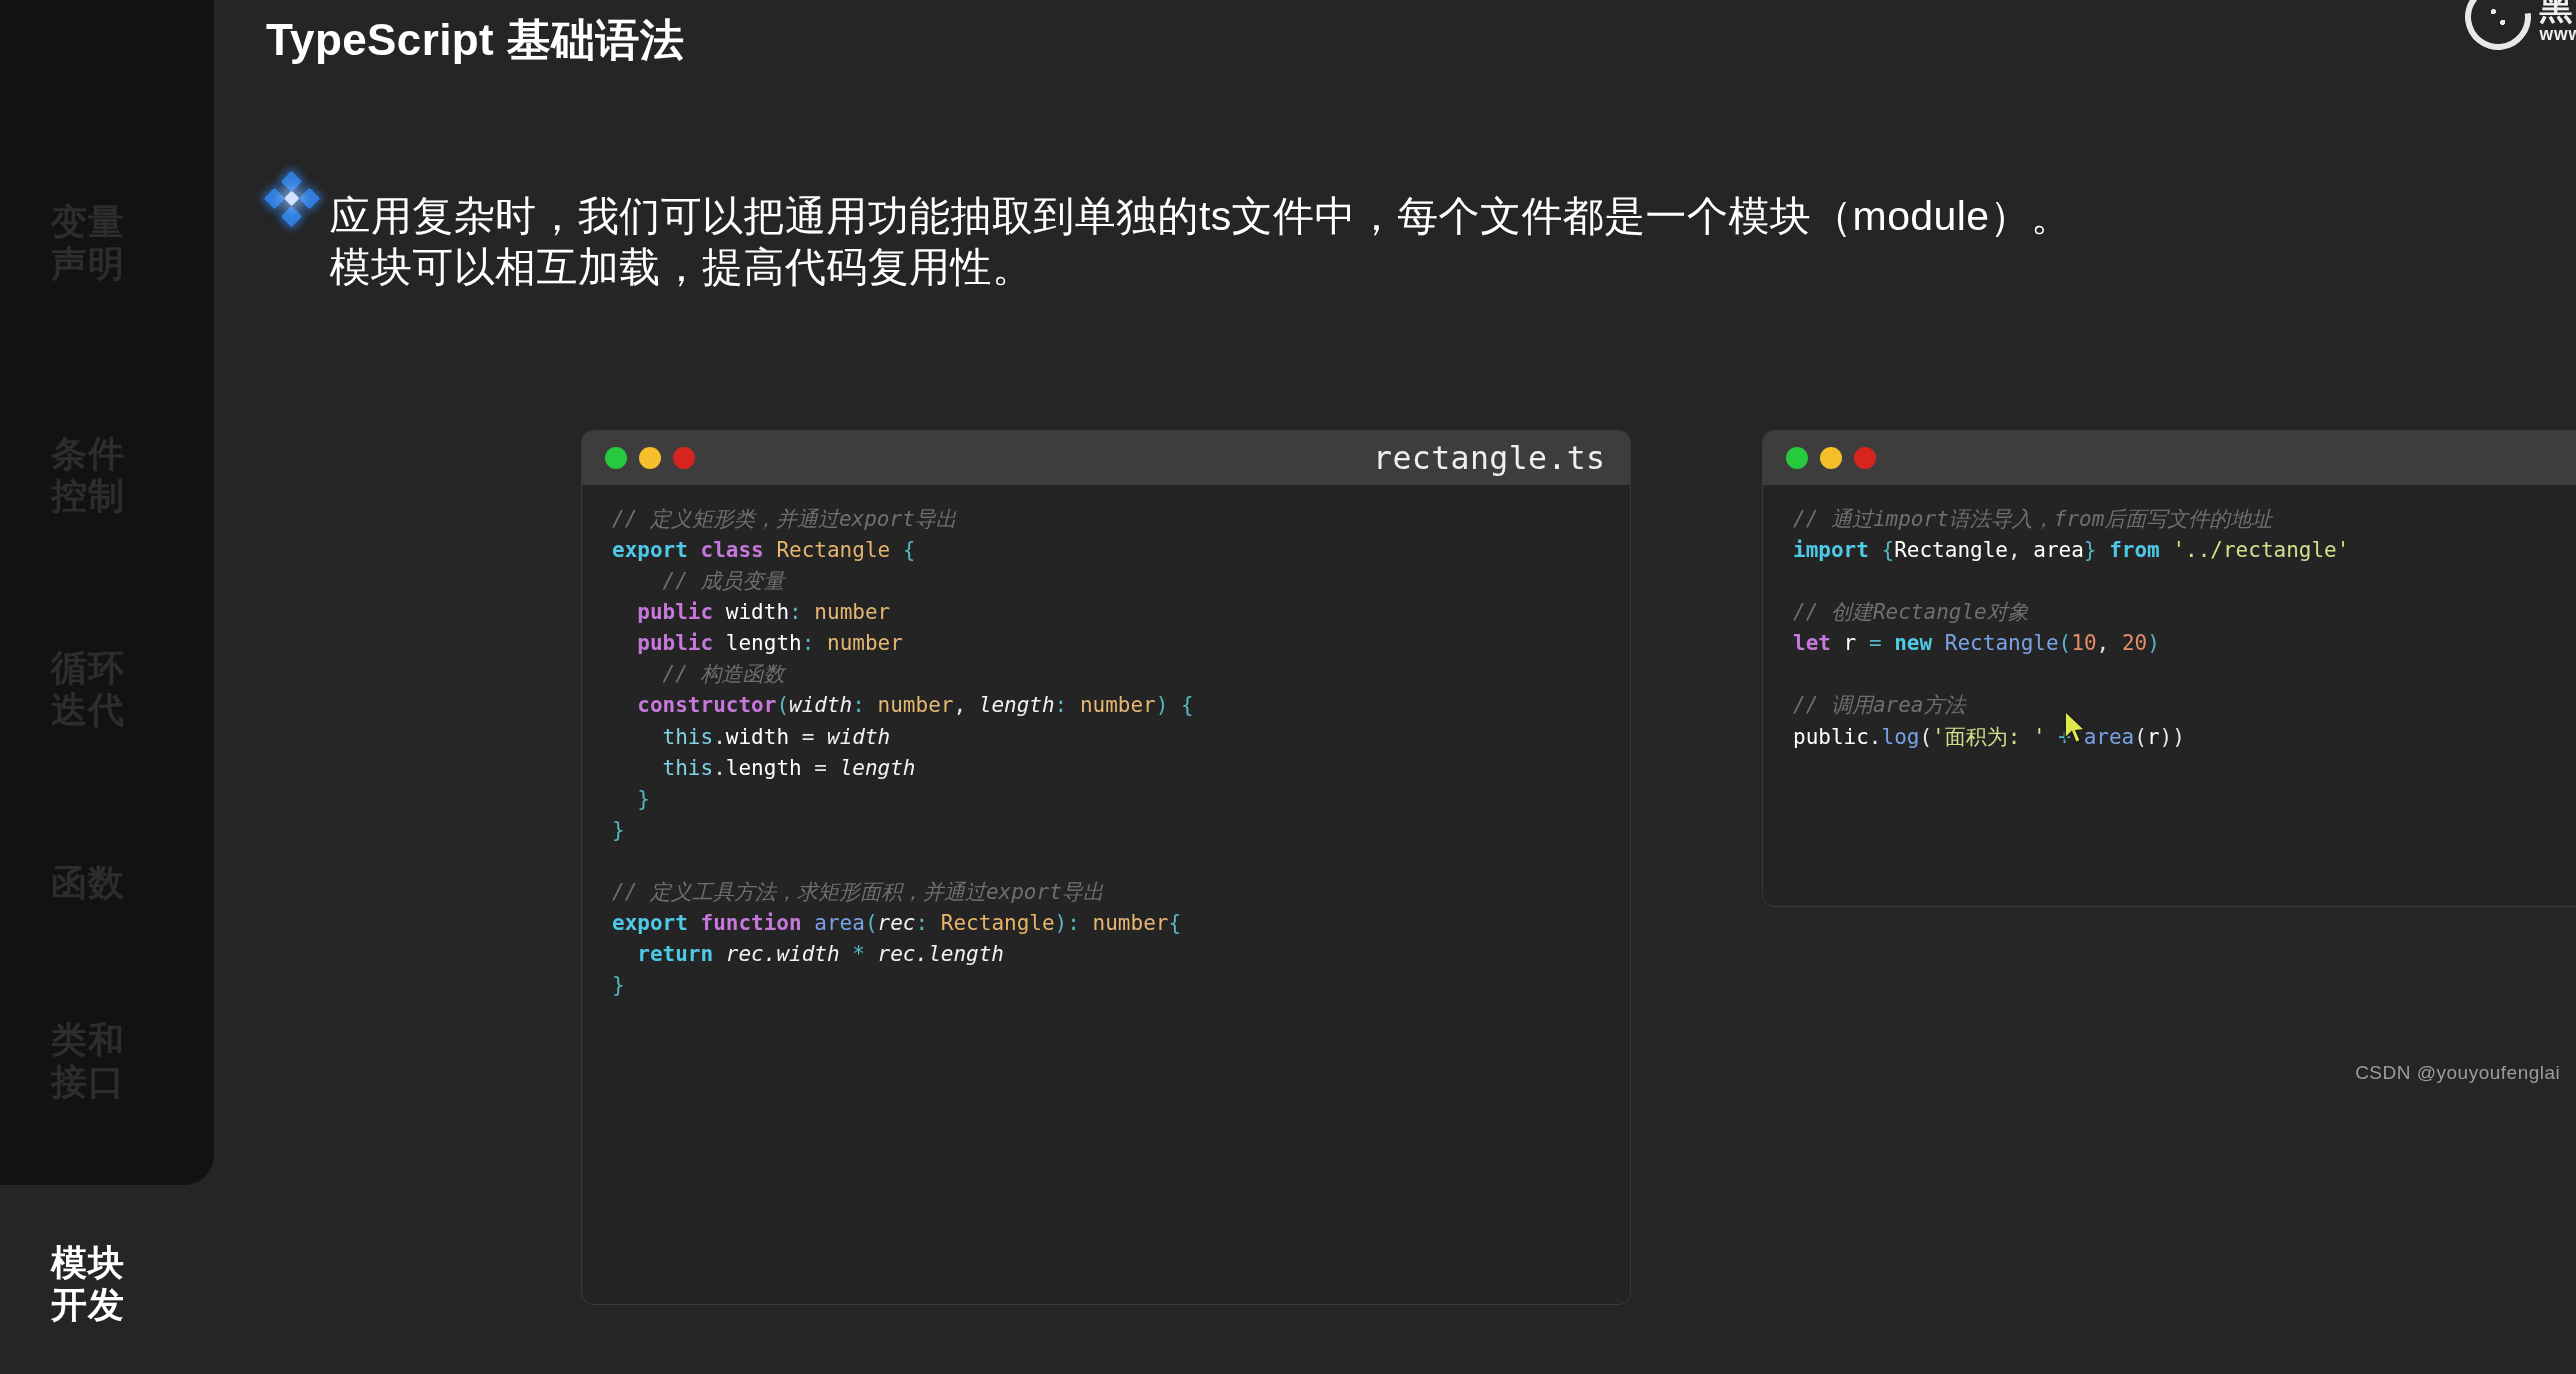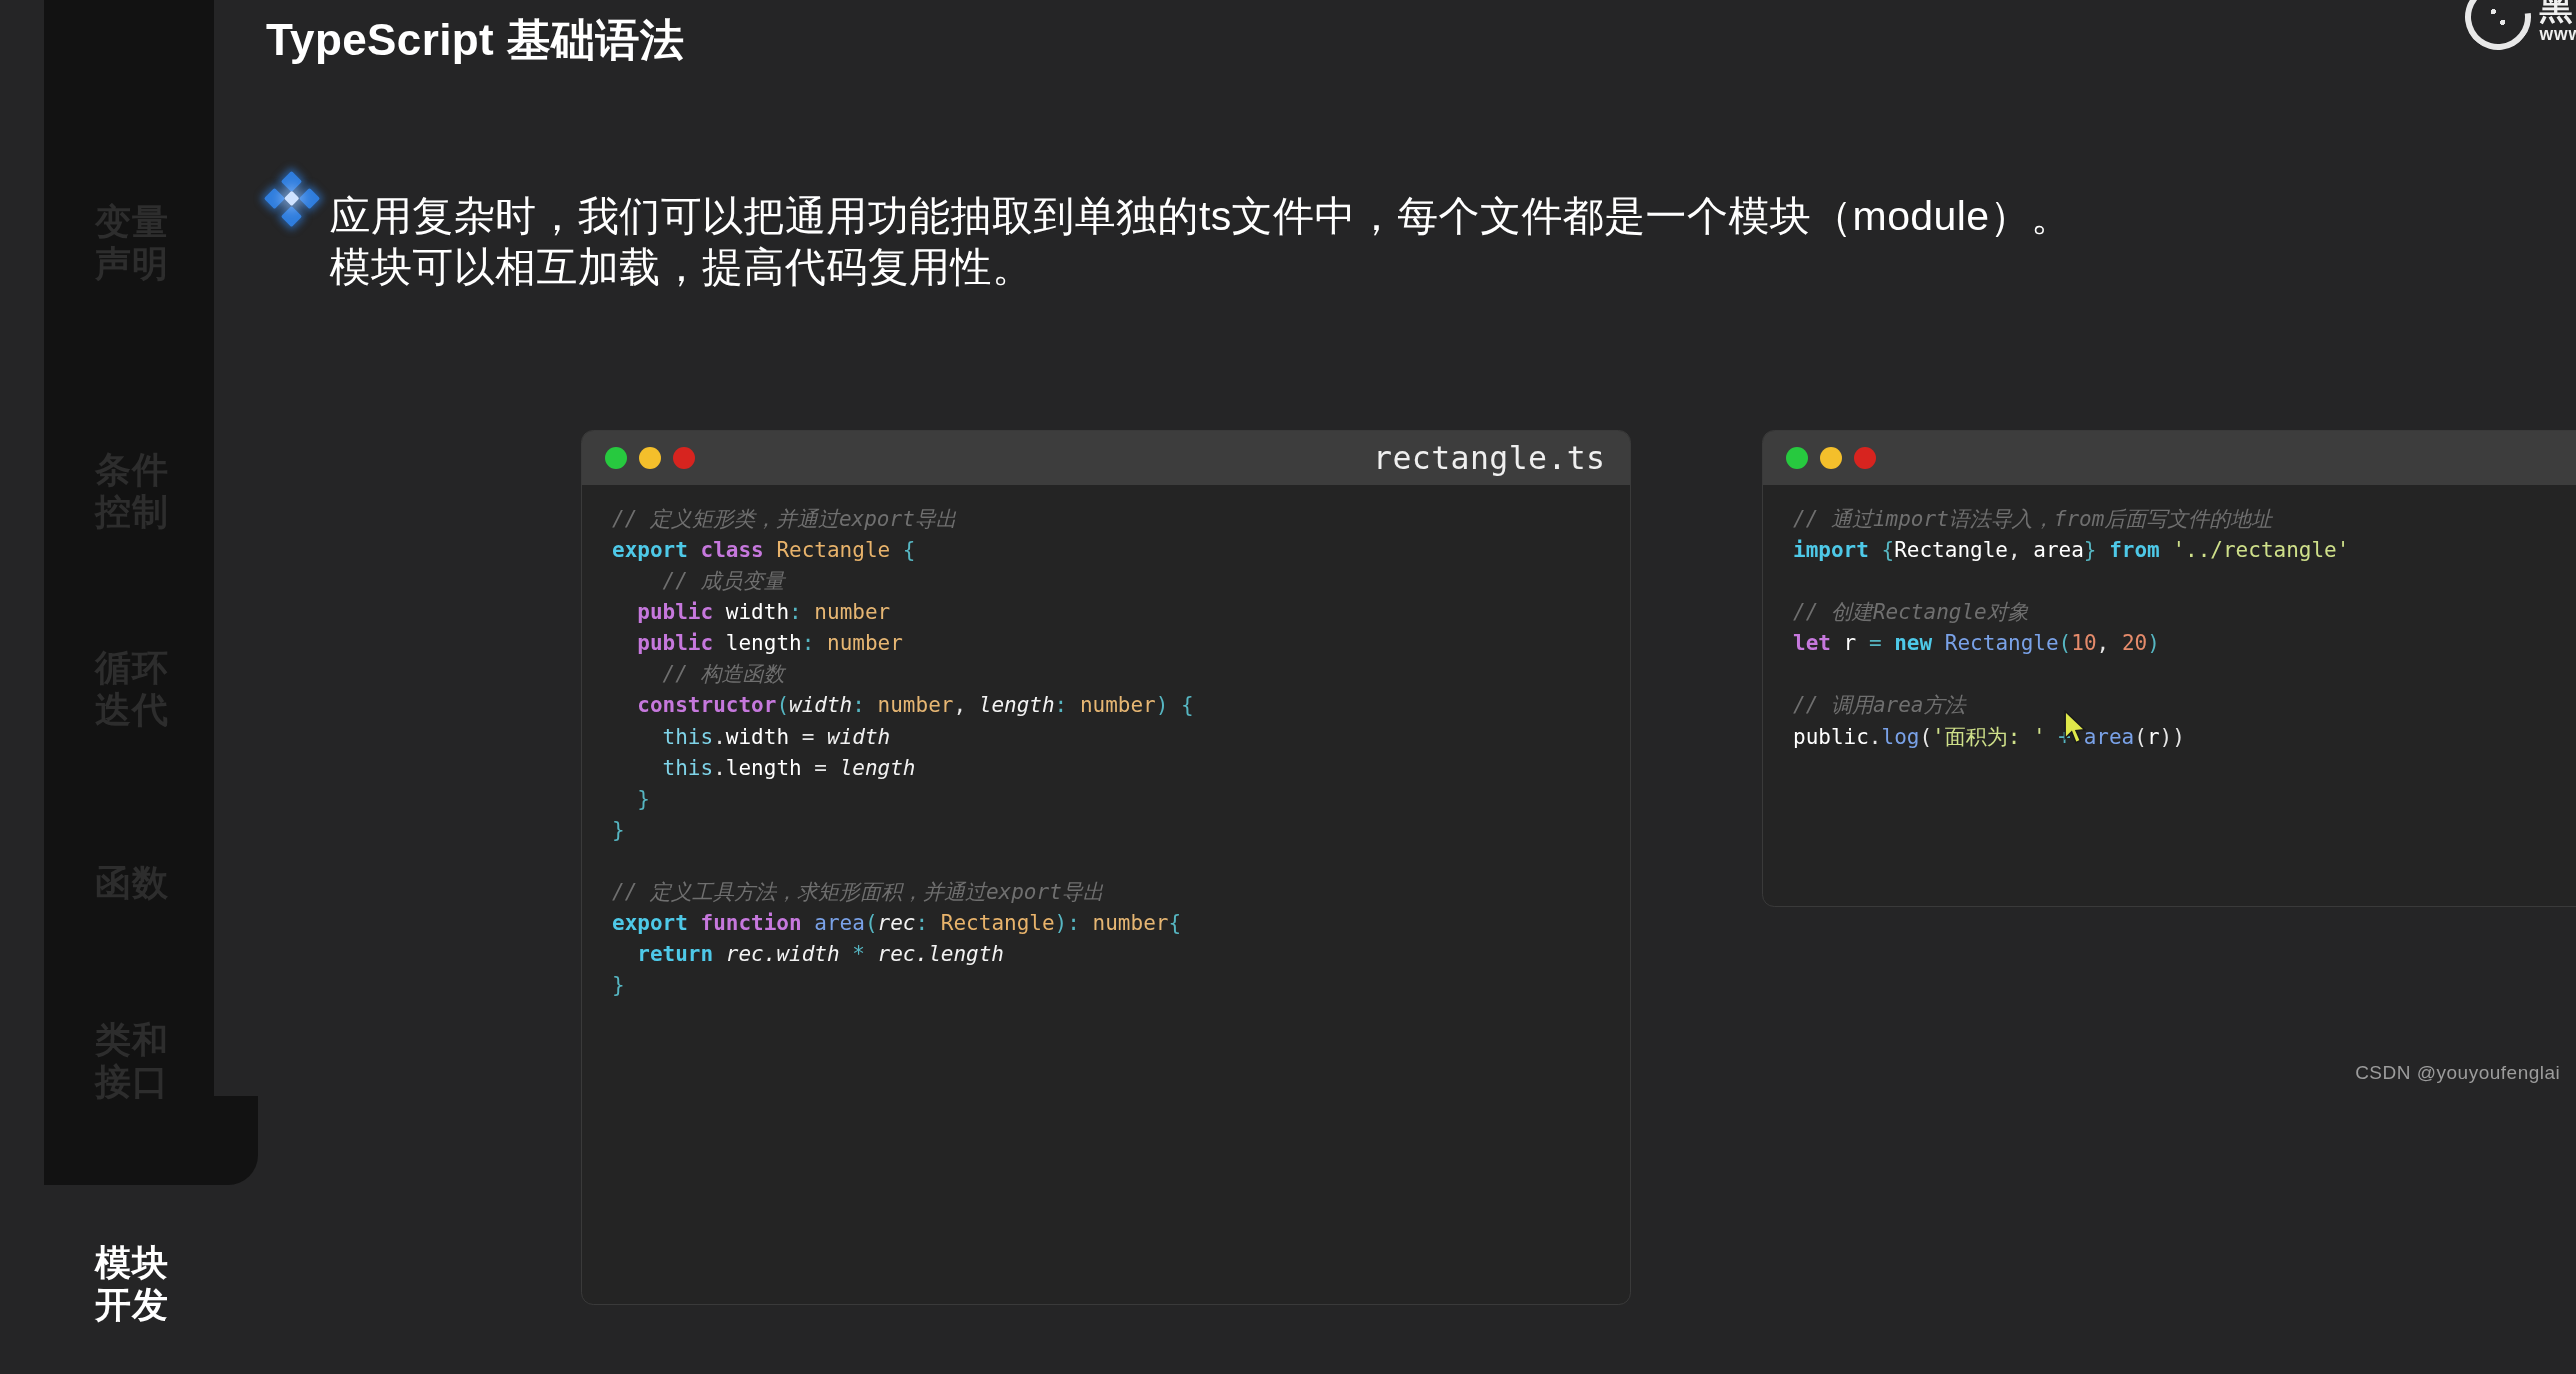--- a/index.html
+++ b/index.html
@@ -19,21 +19,20 @@
     background: #252526;
   }
 
   
   #sidebar {
     position: absolute;
     left: 0; top: 0;
     width: 214px;
     height: 1106px;
     background: #3b82f6;
-    margin-left: 44px;
   }
   #sidebar-panel {
     position: absolute;
     left: 0; top: 0;
     width: 214px;
     height: 1185px;
     background: #121212;
     border-bottom-right-radius: 30px;
   }
   .side-item {
@@ -228,21 +227,21 @@
 </head>
 <body>
 
 <div id="root">
 
   <div id="sidebar">
     <div id="sidebar-panel"></div>
 
     <div class="side-item" style="top:201px">变量
 声明</div>
-    <div class="side-item" style="top:449px">条件
+    <div class="side-item" style="top:433px">条件
 控制</div>
     <div class="side-item" style="top:647px">循环
 迭代</div>
     <div class="side-item" style="top:862px">函数</div>
     <div class="side-item" style="top:1019px">类和
 接口</div>
     <div class="side-item active" style="top:1242px">模块
 开发</div>
   </div>
 

